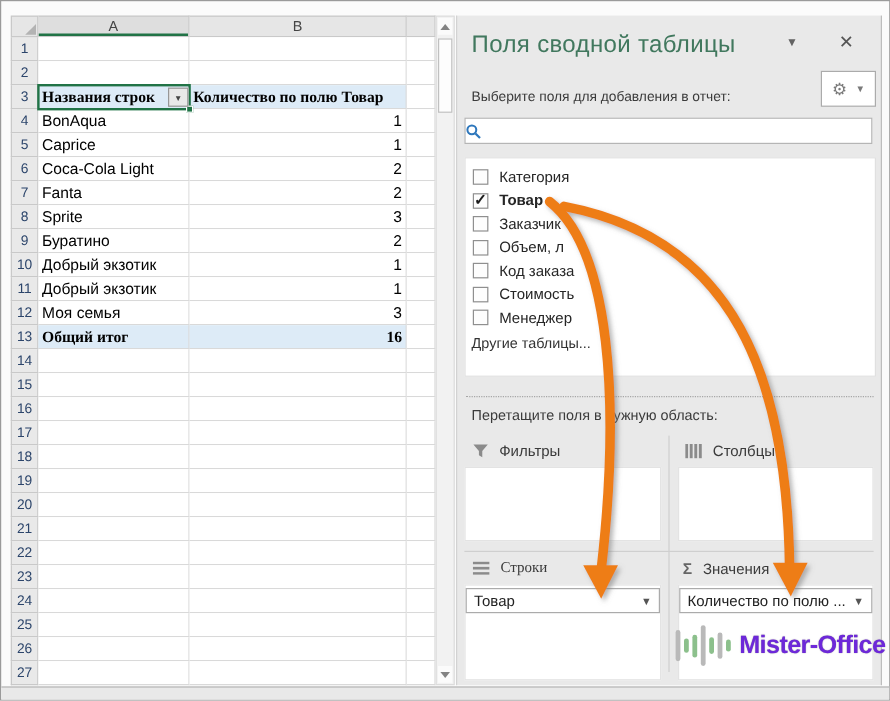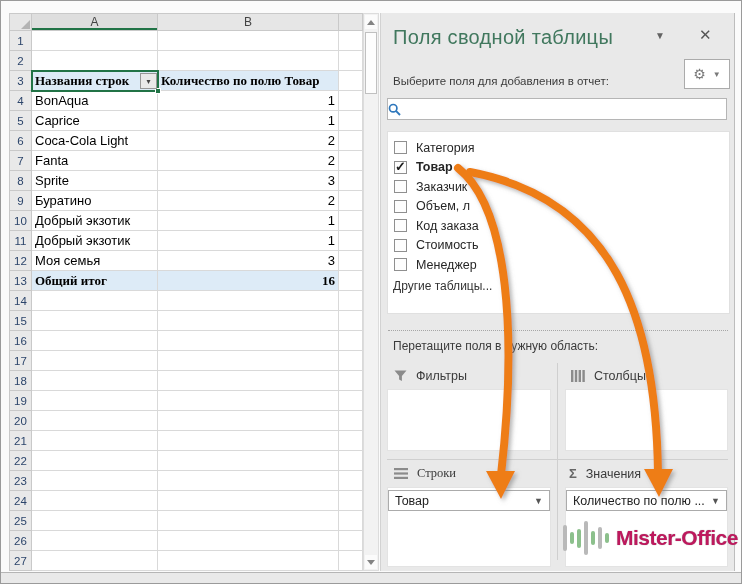--- a/index.html
+++ b/index.html
@@ -86,21 +86,21 @@
   .box-rows { left:6px; top:474px; width:164px; height:80px; }
   .box-values { left:184px; top:474px; width:163px; height:80px; }
   .pill { position:absolute; left:0px; top:2px; width:100%; height:21px; background:#fff;
     border:1px solid #ababab; display:flex; align-items:center; padding:0 6px;
     font-size:12.5px; color:#222; cursor:pointer; white-space:nowrap; overflow:hidden; }
   .pill .chev { margin-left:auto; font-size:9px; color:#555; }
   
   #logo { position:absolute; left:562px; top:520px; display:flex; align-items:center; gap:3px; z-index:5; }
   #logo .bar { width:4px; border-radius:2px; }
   .bgray { background:#b9b9b9; } .bgreen { background:#8cc08c; }
-  #logo .wm-text { font-size:21px; font-weight:bold; color:#be185d; letter-spacing:-0.5px;
+  #logo .wm-text { font-size:21px; font-weight:bold; color:#6d28d9; letter-spacing:-0.5px;
     margin-left:4px; text-shadow:0 0 1px #9b9b9b; }
   
   #arrows { position:absolute; left:0; top:0; z-index:9; pointer-events:none; }
   
   #bottom-strip { position:absolute; left:0; top:571px; width:742px; height:13px;
     background:#e9e9e9; border-top:1px solid #b5b5b5; }
 </style>
 </head>
 <body>
 

